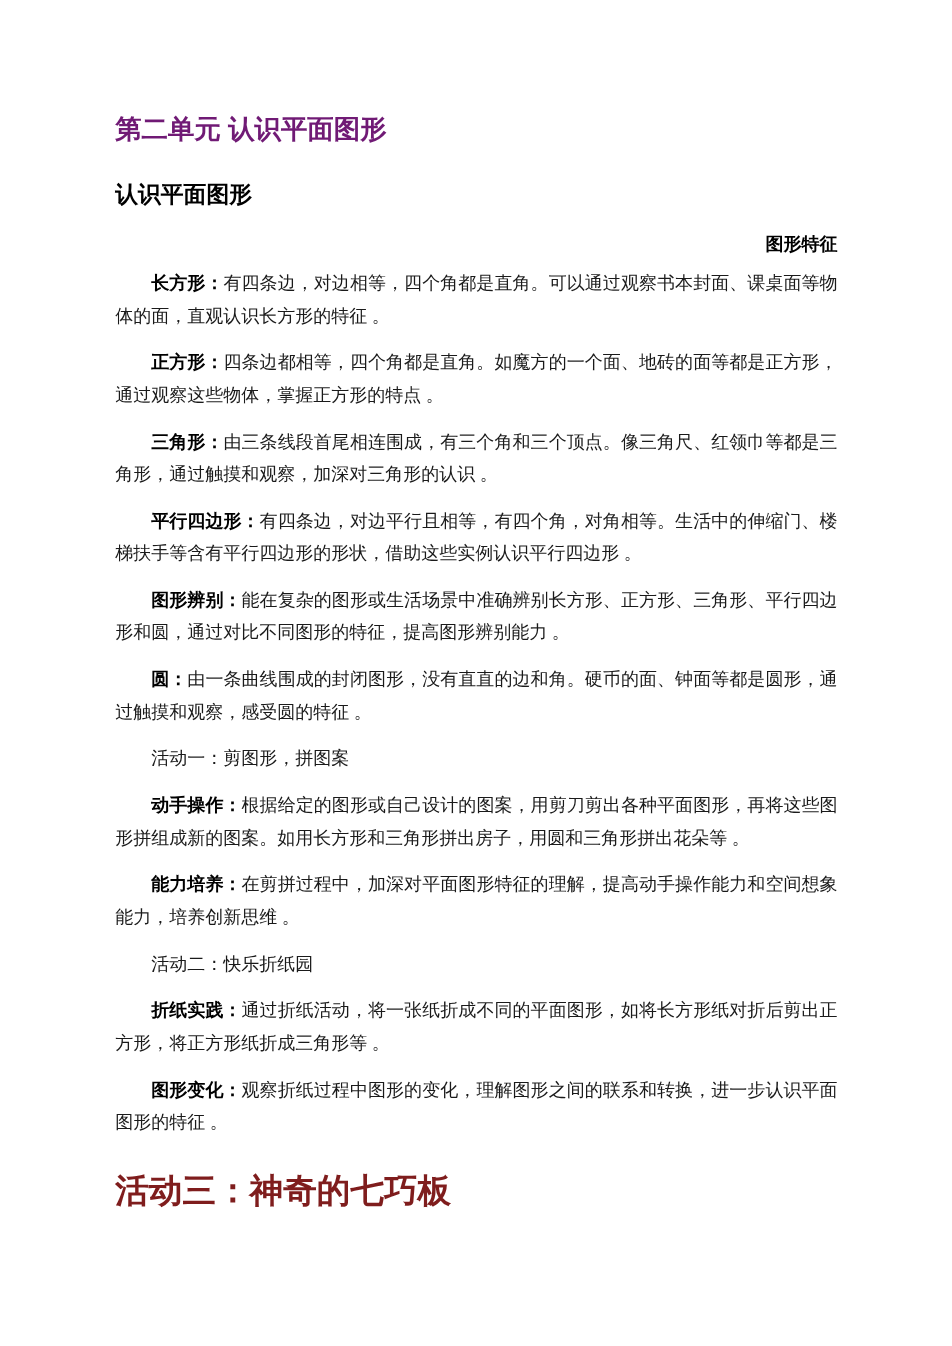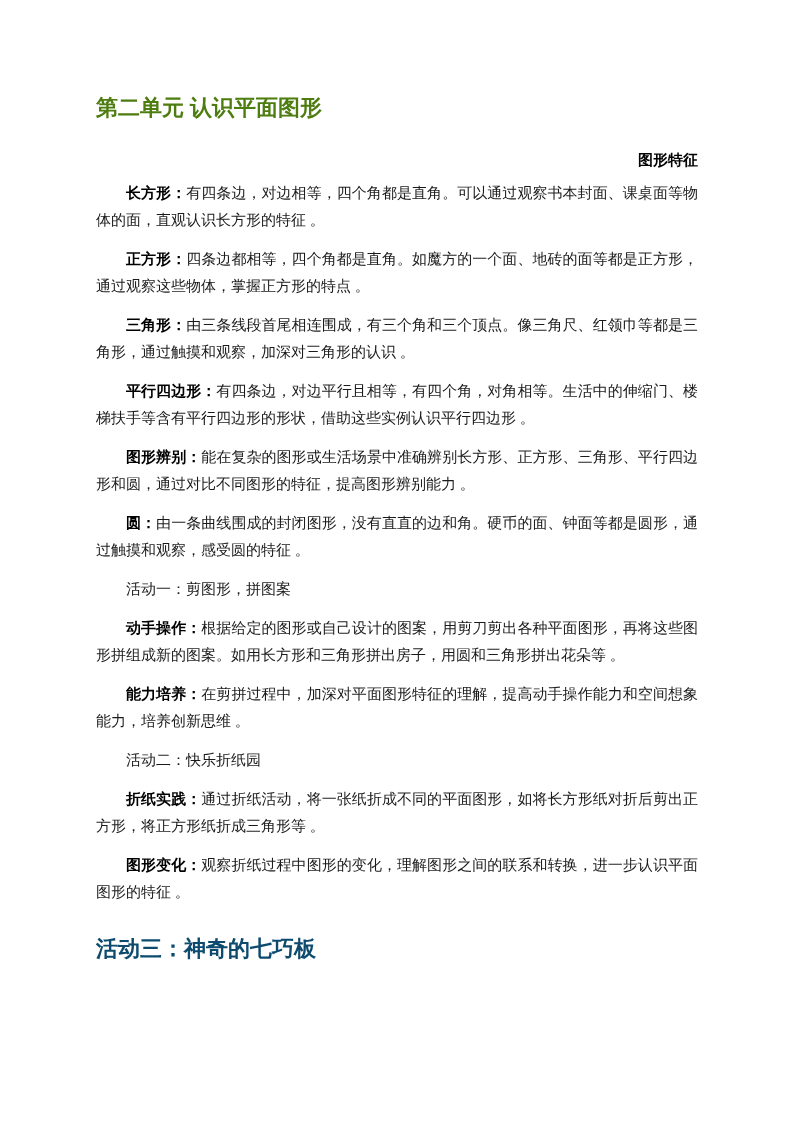--- a/index.html
+++ b/index.html
@@ -19,21 +19,21 @@
     font-family: "Liberation Serif", "DejaVu Serif", serif;
     font-size: 15px;
     overflow: hidden;
   }
   .doc-title {
     font-family: "Liberation Sans", "DejaVu Sans", sans-serif;
     font-size: 22px;
     font-weight: bold;
     line-height: 24px;
     margin: 0 0 32px 0;
-    color: #4d7c0f;
+    color: #701a75;
   }
   .section-heading {
     font-family: "Liberation Sans", "DejaVu Sans", sans-serif;
     font-size: 19px;
     font-weight: bold;
     line-height: 22px;
     margin: 0 0 22px 0;
     color: #000000;
   }
   .sub-heading {
@@ -50,34 +50,35 @@
     line-height: 27px;
     text-align: justify;
     text-indent: 2em;
   }
   .body-para .term {
     font-weight: bold;
     color: #000000;
   }
   .footer-heading {
     font-family: "Liberation Sans", "DejaVu Sans", sans-serif;
-    font-size: 22px;
+    font-size: 28px;
     font-weight: bold;
     line-height: 25px;
     margin: 30px 0 0 0;
-    color: #0c4a6e;
+    color: #7f1d1d;
   }
 </style>
 </head>
 <body>
 
 <div class="page">
 
   <h1 class="doc-title">第二单元 认识平面图形</h1>
 
+  <h2 class="section-heading">认识平面图形</h2>
 
   <div class="sub-heading">图形特征</div>
 
   <p class="body-para"><span class="term">长方形：</span><span>有四条边，对边相等，四个角都是直角。可以通过观察书本封面、课桌面等物体的面，直观认识长方形的特征 。</span></p>
 
   <p class="body-para"><span class="term">正方形：</span><span>四条边都相等，四个角都是直角。如魔方的一个面、地砖的面等都是正方形，通过观察这些物体，掌握正方形的特点 。</span></p>
 
   <p class="body-para"><span class="term">三角形：</span><span>由三条线段首尾相连围成，有三个角和三个顶点。像三角尺、红领巾等都是三角形，通过触摸和观察，加深对三角形的认识 。</span></p>
 
   <p class="body-para"><span class="term">平行四边形：</span><span>有四条边，对边平行且相等，有四个角，对角相等。生活中的伸缩门、楼梯扶手等含有平行四边形的形状，借助这些实例认识平行四边形 。</span></p>

